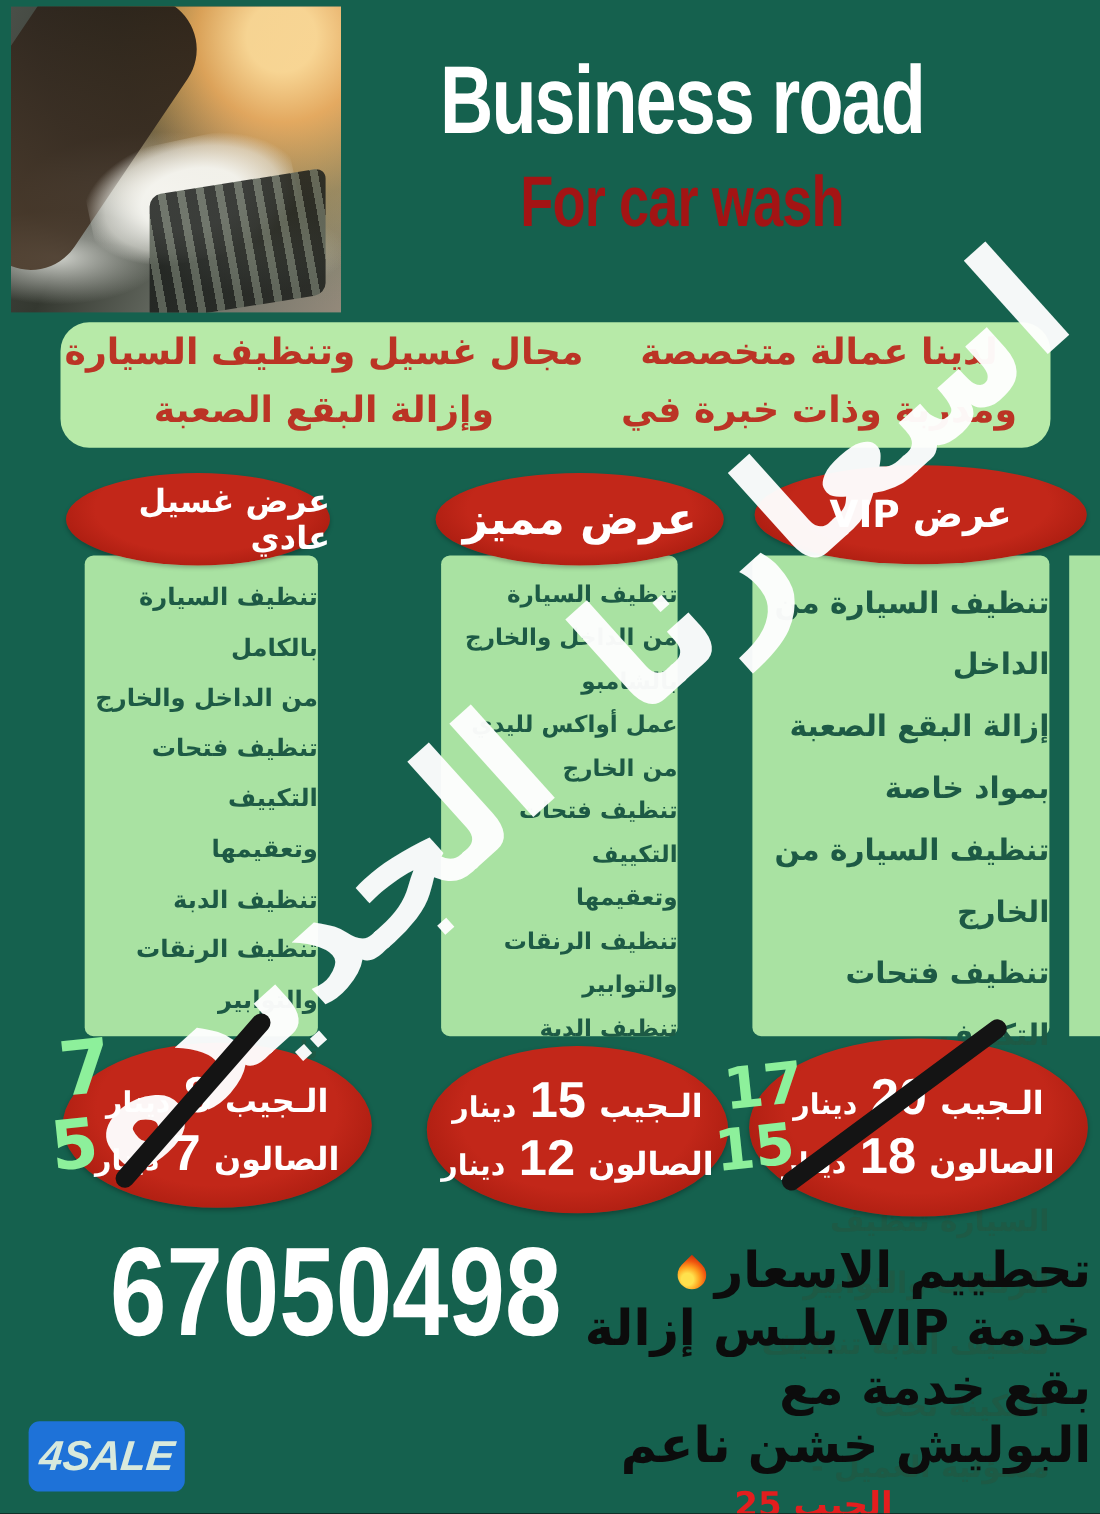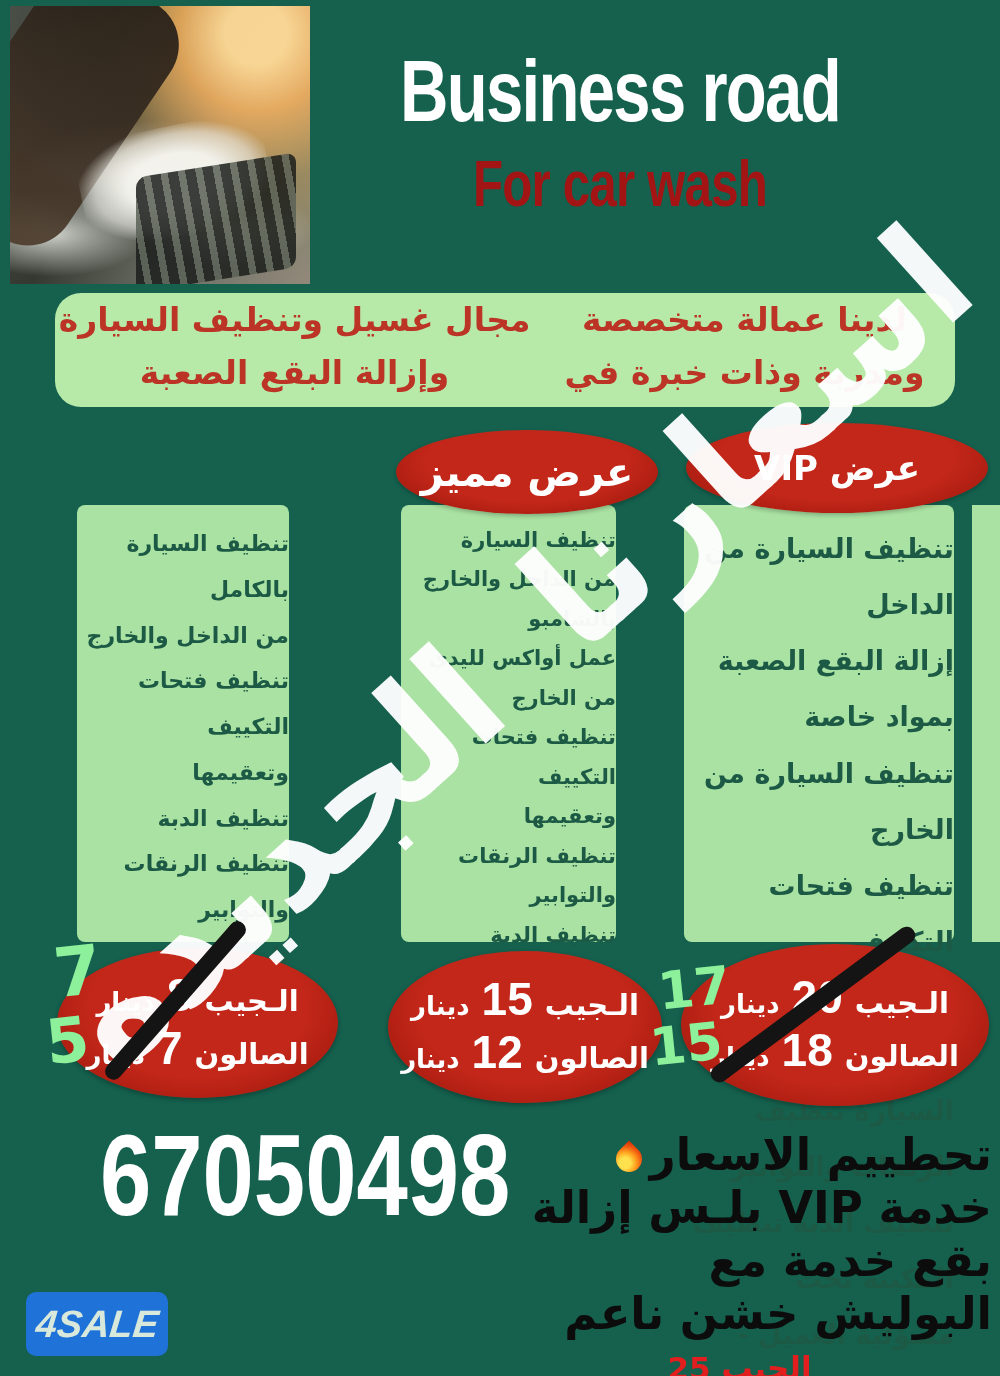--- a/index.html
+++ b/index.html
@@ -155,20 +155,21 @@
   </div>
 
   <div class="brand-title">Business road</div>
   <div class="brand-sub">For car wash</div>
 
   <div class="intro">
     <div>لدينا عمالة متخصصة ومدربة وذات خبرة في</div>
     <div>مجال غسيل وتنظيف السيارة وإزالة البقع الصعبة</div>
   </div>
 
+  <div class="oval oval-regular">عرض غسيل عادي</div>
   <div class="oval oval-premium">عرض مميز</div>
   <div class="oval oval-vip">عرض VIP</div>
 
   <div class="panel panel-regular">تنظيف السيارة بالكامل
 من الداخل والخارج
 تنظيف فتحات التكييف
 وتعقيمها
 تنظيف الدبة
 تنظيف الرنقات والتوابير
 تلبيس كشنات

